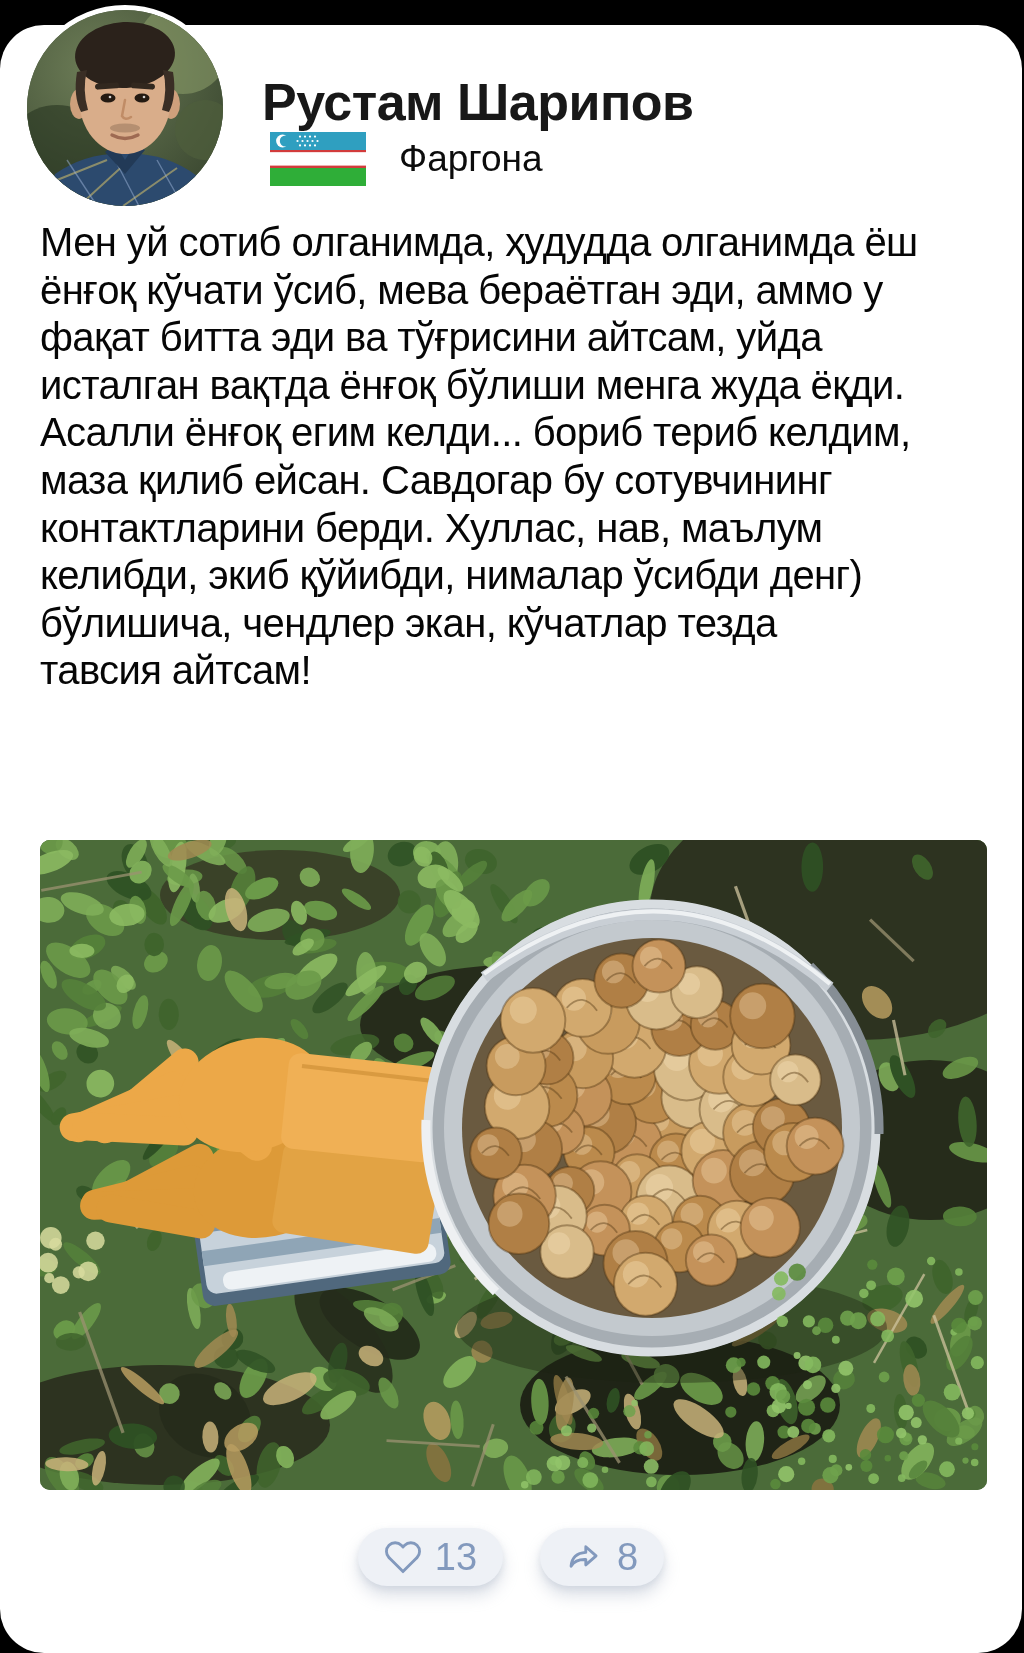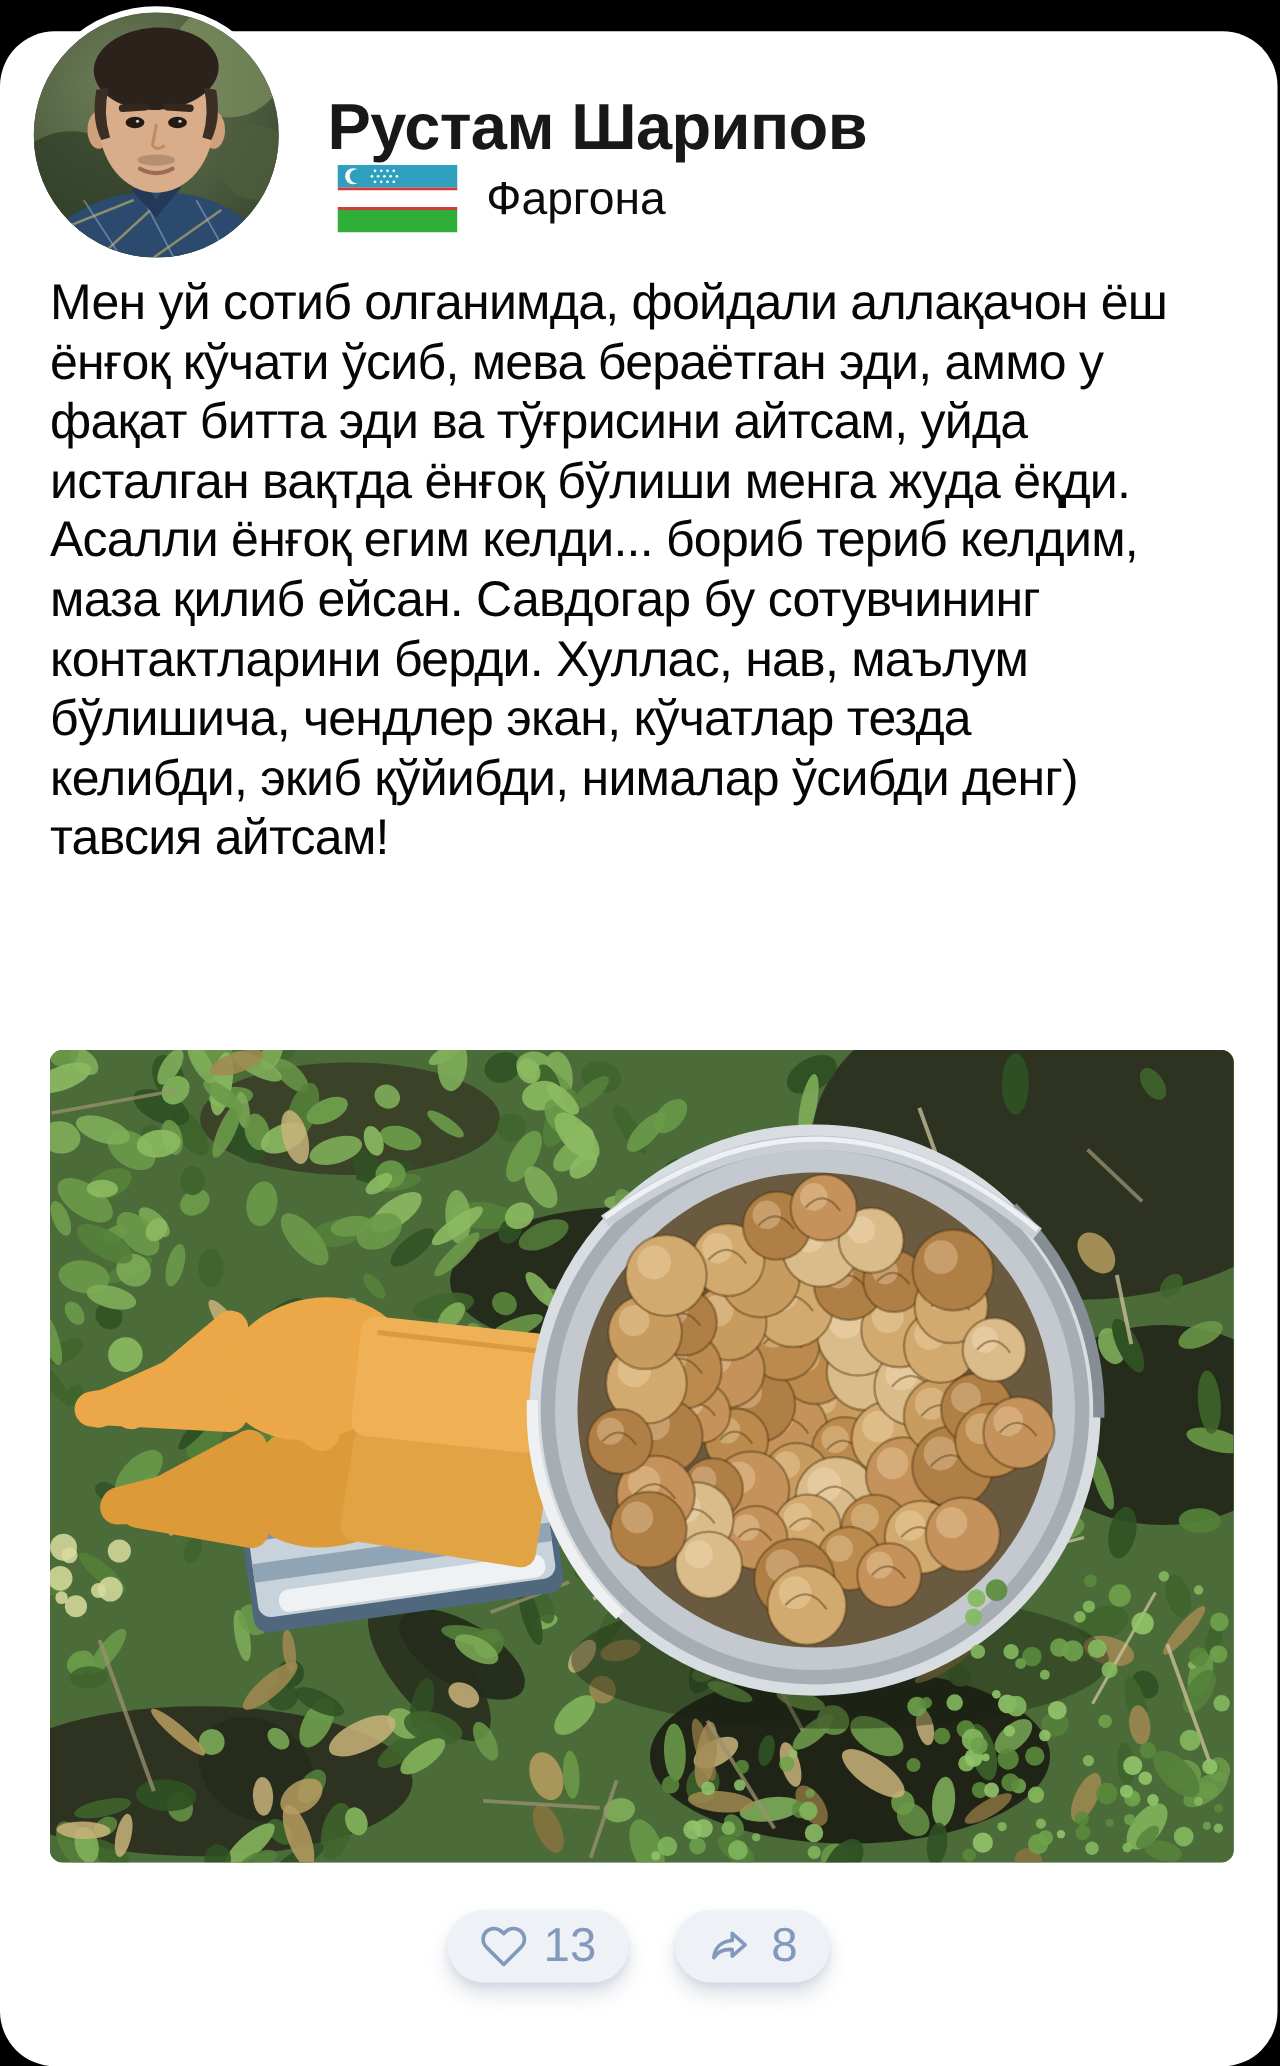--- a/index.html
+++ b/index.html
@@ -6,21 +6,21 @@
   .canvas{position:relative;width:1024px;height:1653px;overflow:hidden;
     background:var(--outer-background,#000);
     font-family:"Liberation Sans","DejaVu Sans",sans-serif;}
   .card{position:absolute;left:0;top:25px;width:1022px;height:1628px;
     background:var(--card-background,#fff);border-radius:44px;}
   .avatar{position:absolute;left:22px;top:-20px;width:196px;height:196px;
     border-radius:50%;border:5px solid #fff;overflow:hidden;background:#49593f;}
   .avatar svg{display:block;width:100%;height:100%;}
   .author-name{position:absolute;left:262px;top:47px;font-size:52px;font-weight:bold;
     color:var(--name-text,#181818);letter-spacing:-.5px;white-space:nowrap;}
-  .byline{position:absolute;left:270px;top:107px;display:flex;align-items:center;gap:23px;}
+  .byline{position:absolute;left:270px;top:107px;display:flex;align-items:center;gap:33px;}
   .flag{width:96px;height:54px;display:block;flex:0 0 auto;}
   .location{font-size:37px;color:#0c0c0c;white-space:nowrap;}
   .post-text{position:absolute;left:40px;top:194px;width:930px;
     font-size:40px;line-height:47.6px;letter-spacing:-.6px;color:var(--body-text,#060606);}
   .post-text div{white-space:nowrap;}
   .photo{position:absolute;left:40px;top:815px;width:947px;height:650px;
     border-radius:10px;overflow:hidden;background:#4b6b39;}
   .photo svg{display:block;width:100%;height:100%;}
   .reaction-bar{position:absolute;left:0;top:1503px;width:1022px;
     display:flex;justify-content:center;gap:37px;}
@@ -107,29 +107,29 @@
           <circle cx="30" cy="13.4" r="1.1"></circle>
             <circle cx="35" cy="13.4" r="1.1"></circle>
             <circle cx="40" cy="13.4" r="1.1"></circle>
             <circle cx="45" cy="13.4" r="1.1"></circle>
         </g>
       </svg>
       <span class="location">Фаргона</span>
     </div>
 
     <div class="post-text">
-      <div>Мен уй сотиб олганимда, фойдали аллақачон ёш</div>
+      <div>Мен уй сотиб олганимда, ҳудудда олганимда ёш</div>
       <div>ёнғоқ кўчати ўсиб, мева бераётган эди, аммо у</div>
       <div>фақат битта эди ва тўғрисини айтсам, уйда</div>
       <div>исталган вақтда ёнғоқ бўлиши менга жуда ёқди.</div>
       <div>Асалли ёнғоқ егим келди... бориб териб келдим,</div>
       <div>маза қилиб ейсан. Савдогар бу сотувчининг</div>
       <div>контактларини берди. Хуллас, нав, маълум</div>
+      <div>келибди, экиб қўйибди, нималар ўсибди денг)</div>
       <div>бўлишича, чендлер экан, кўчатлар тезда</div>
-      <div>келибди, экиб қўйибди, нималар ўсибди денг)</div>
       <div>тавсия айтсам!</div>
     </div>
 
     <div class="photo">
       <svg id="photo-svg" viewBox="0 0 947 650" preserveAspectRatio="none">
         <rect width="947" height="650" fill="#4b6b39"></rect>
         <g id="ph-soil">
             <ellipse cx="820" cy="70" rx="210" ry="130" fill="#2d3320"></ellipse>
             <ellipse cx="470" cy="185" rx="150" ry="60" fill="#262c1b"></ellipse>
             <ellipse cx="240" cy="55" rx="120" ry="45" fill="#3a4228"></ellipse>

